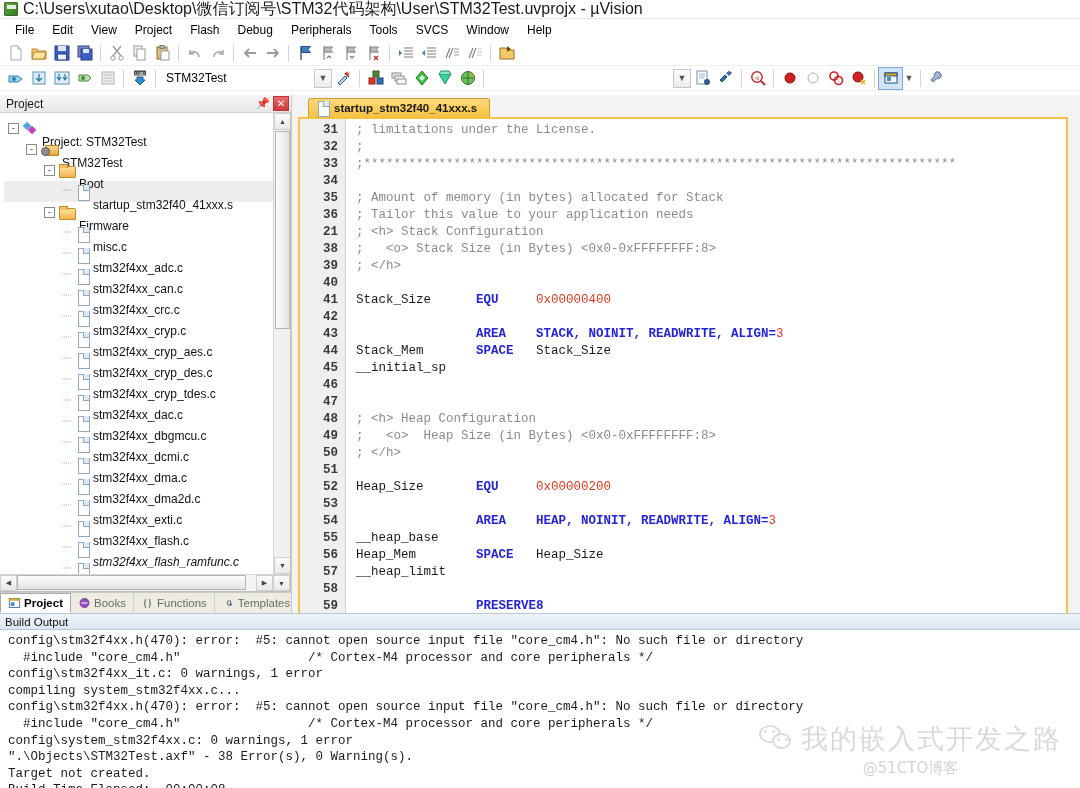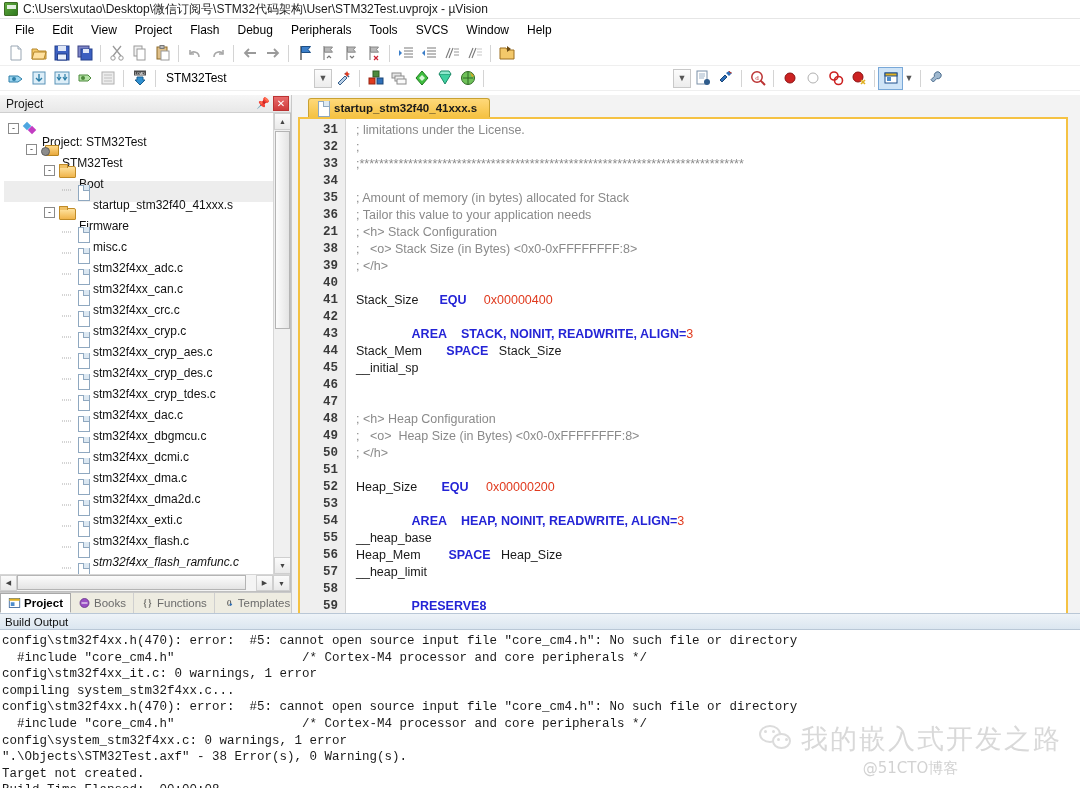--- a/index.html
+++ b/index.html
@@ -24,21 +24,21 @@
   .app-icon {
     width: 14px; height: 14px; margin-right: 5px;
     background: linear-gradient(135deg,#5fa83c 0%,#2f7a1f 100%);
     border: 1px solid #3d6b24; border-radius: 1px;
     position: relative; flex: none;
   }
   .app-icon::after {
     content: ""; position: absolute; left: 2px; top: 2px;
     width: 9px; height: 4px; background: #fff; opacity: .85;
   }
-  .title-text { font-size: 12px; color: #1a1a1a; white-space: nowrap; }
+  .title-text { font-size: 16px; color: #1a1a1a; white-space: nowrap; }
 
   
   .menubar {
     height: 22px; display: flex; align-items: center;
     background: #ffffff; padding-left: 6px;
   }
   .menu-item {
     padding: 2px 9px; font-size: 12px; color: #000; cursor: default;
     white-space: nowrap;
   }
@@ -260,21 +260,21 @@
   .code-outer { flex:1; position:relative; overflow:hidden; display:flex; }
   .gutter {
     width: 46px; background: #efefef; border-right: 1px solid #d2d2d2;
     flex:none; padding-top: 3px;
     font-family: "Liberation Mono", monospace; font-size: 12.5px;
     text-align: right; color: #3a3a3a;
   }
   .gutter .ln { height: 17px; line-height: 17px; padding-right: 7px; font-weight: bold;}
   .code {
     flex:1; background:#fff; padding-top:3px; padding-left: 10px;
-    font-family: Liberation Sans, sans-serif; font-size: 12.5px;
+    font-family: Liberation Mono, monospace; font-size: 12.5px;
     overflow: hidden; white-space: pre;
   }
   .code .cl { height: 17px; line-height: 17px; }
   .cmt { color: #8a8a8a; }
   .kw  { color: #2424d6; font-weight: bold; }
   .num { color: #e03a1e; }
   .txt { color: #1a1a1a; }
 
   .editor-hscroll {
     height: 16px; display:flex; align-items:center;
@@ -308,21 +308,21 @@
     position:absolute; left:0; top:613px; right:0; bottom:0;
     background:#1d4ed8; display:flex; flex-direction:column;
   }
   .build-header {
     height: 17px; display:flex; align-items:center; padding-left:5px;
     background: linear-gradient(#eef3f8,#dbe6f0);
     border-top:1px solid #b9c7d6; border-bottom:1px solid #b9c7d6;
     font-size: 11.5px; color:#111;
   }
   .build-body {
-    flex:1; background:#fff; padding: 3px 0 0 2px;
+    flex:1; background:#fff; padding: 3px 0 0 8px;
     font-family:"Liberation Mono", monospace; font-size:12.5px;
     color:#1a1a1a; white-space:pre; overflow:hidden;
     position:relative;
   }
   .build-body .bl { height:16.6px; line-height:16.6px; }
 
   
   .watermark {
     position:absolute; right: 18px; bottom: 10px;
     text-align:center; pointer-events:none; user-select:none;

